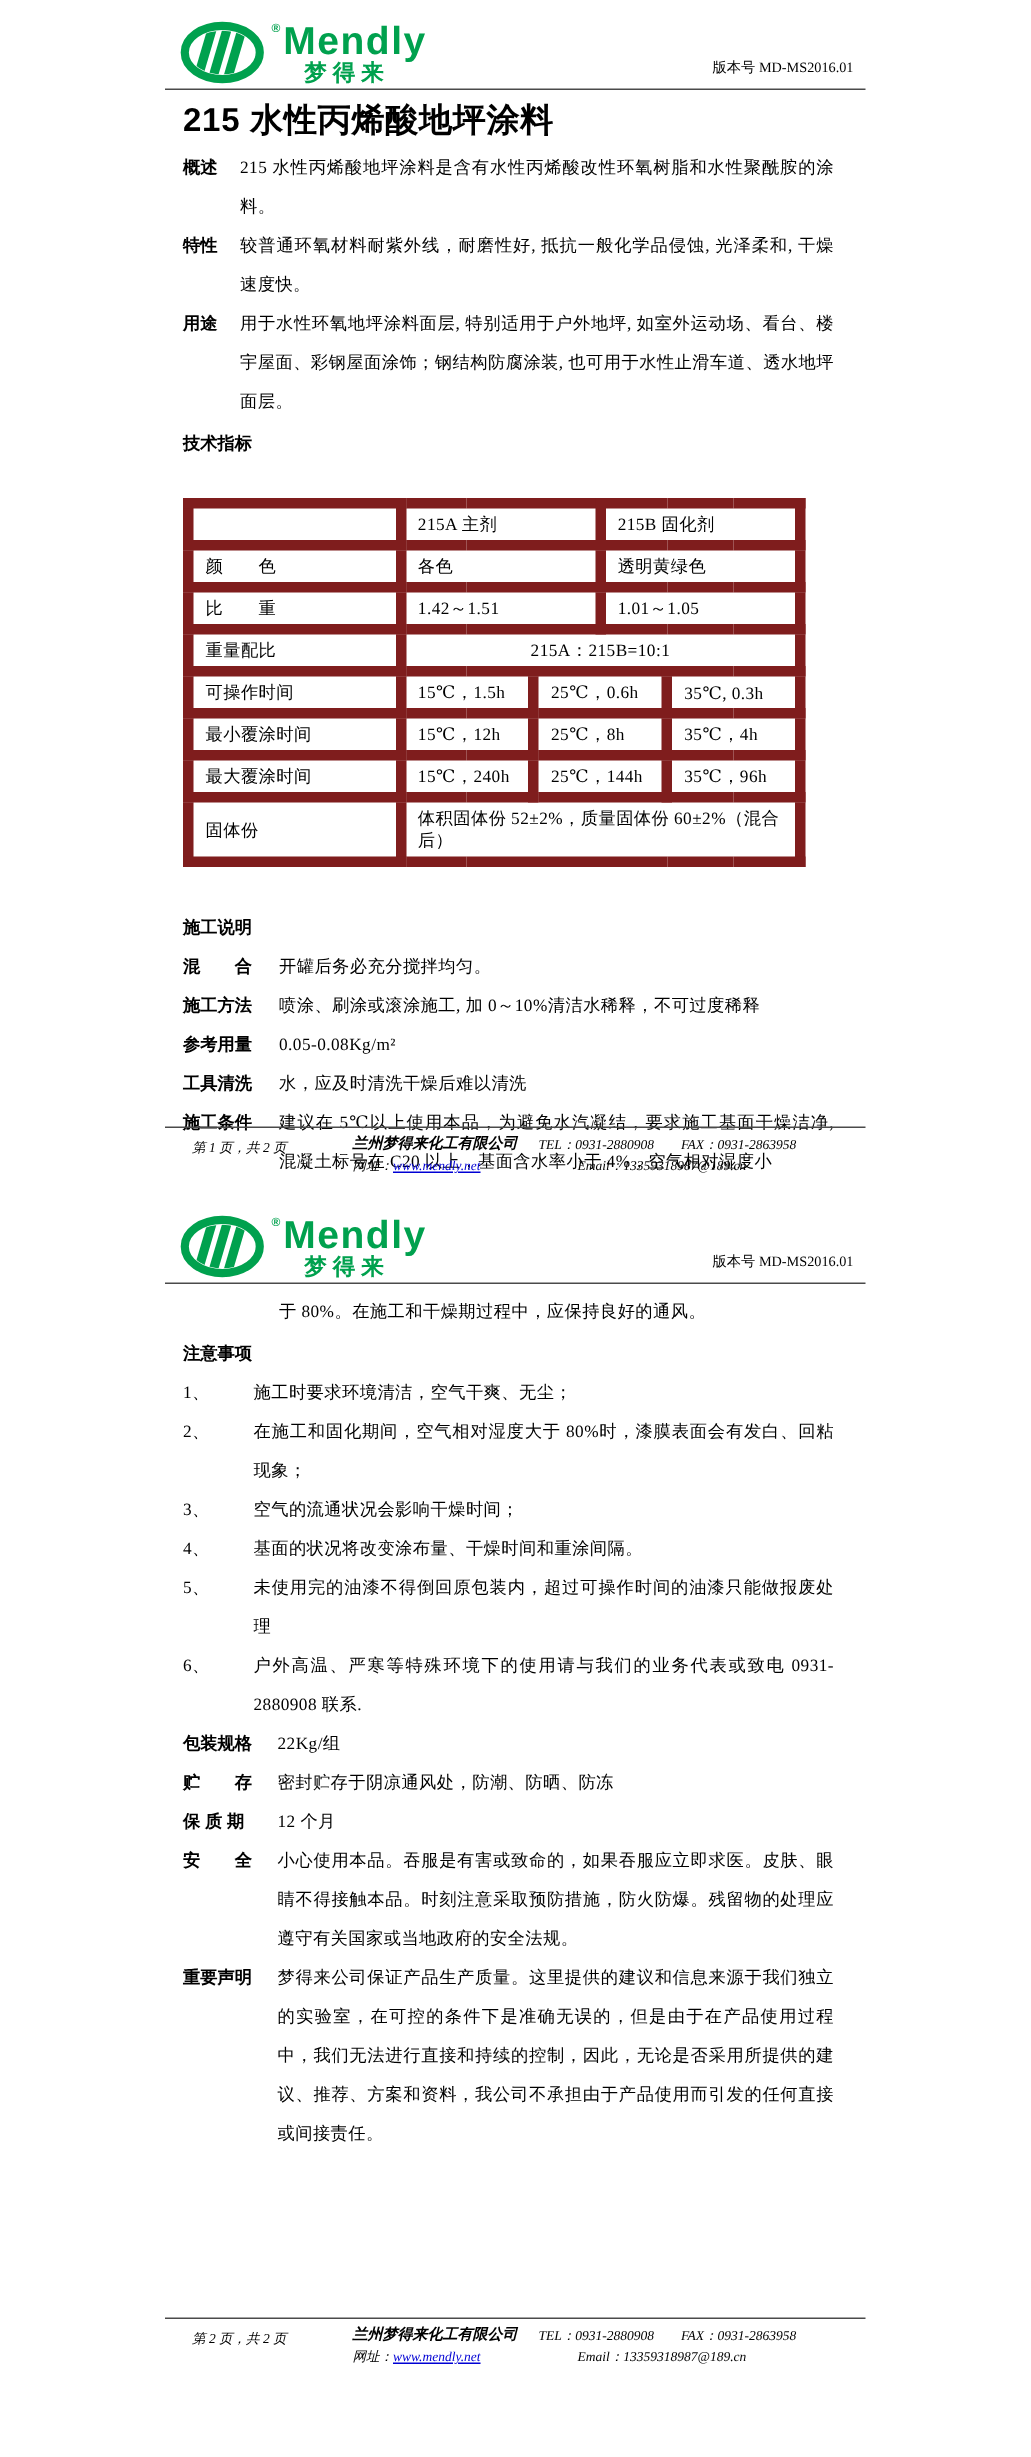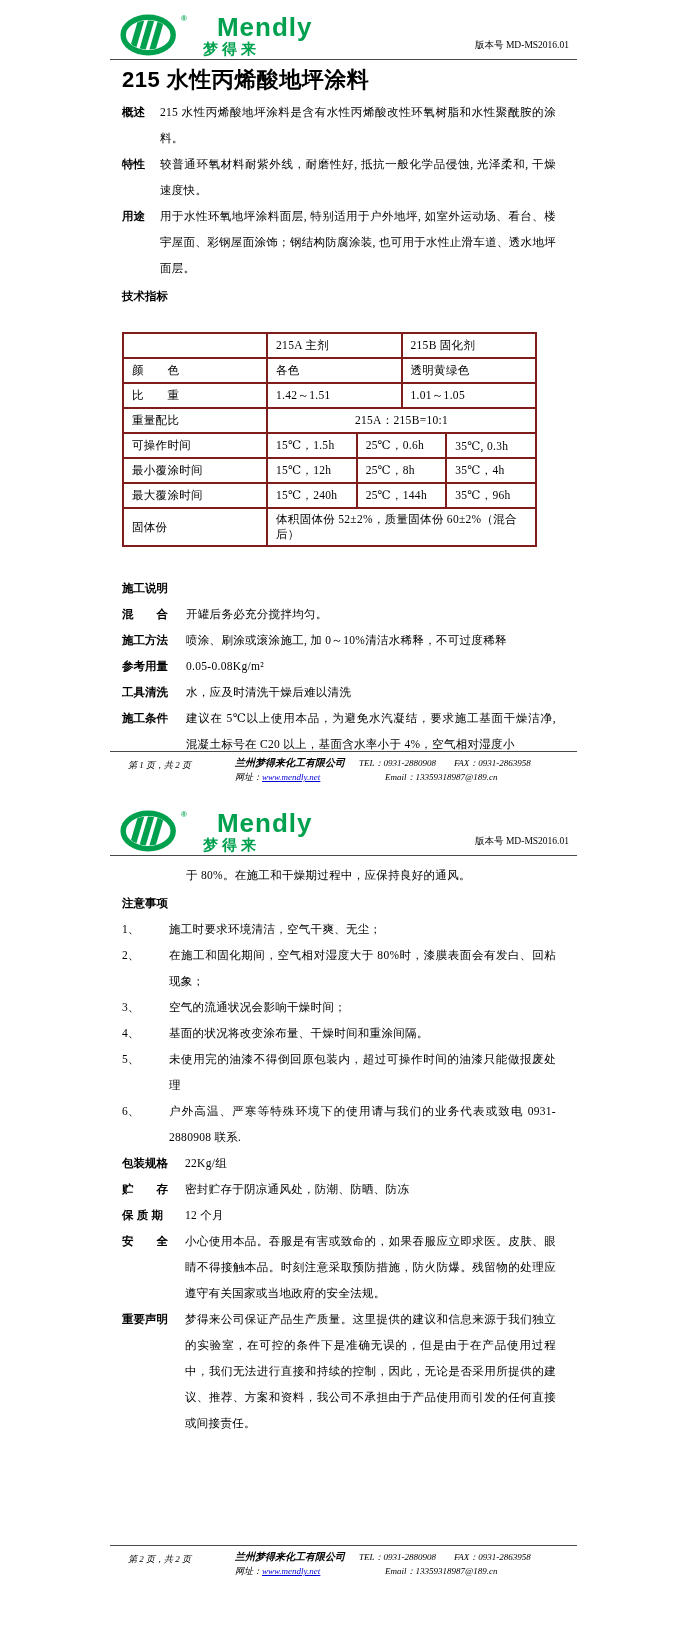--- a/index.html
+++ b/index.html
@@ -17,21 +17,21 @@
   .doc-header { padding: 14px 110px 0 120px; position: relative; }
   .logo { display: flex; align-items: flex-start; }
   .logo-mark { width: 60px; height: 42px; flex: 0 0 auto; }
   .logo-reg {
     font-family: "Liberation Sans", sans-serif;
     font-size: 8px; color: #00A14E; margin: 0 2px 0 1px; font-weight: bold;
   }
   .logo-textcol { display: flex; flex-direction: column; line-height: 1; }
   .logo-name {
     font-family: "Liberation Sans", "DejaVu Sans", sans-serif;
-    font-weight: bold; font-size: 26px; color: #00A14E; letter-spacing: 1px; margin-left: 28px;
+    font-weight: bold; font-size: 26px; color: #00A14E; letter-spacing: 1px;
   }
   .logo-cn {
     font-family: "Liberation Sans", "DejaVu Sans", sans-serif;
     font-weight: bold; font-size: 15px; color: #00A14E;
     margin-top: 1px; margin-left: 14px; letter-spacing: 4px;
   }
   .version {
     position: absolute; right: 118px; bottom: 4px;
     font-size: 9.5px; color: #000;
   }
@@ -48,21 +48,21 @@
   .def-row .val { flex: 1 1 auto; }
 
   .sec-head { font-size: 11.5px; line-height: 26px; margin-top: 2px; }
 
   
   table.spec {
     border-collapse: collapse; margin: 9px 0 0 0; width: 415px;
     font-size: 11.5px;
   }
   table.spec td {
-    border: 2px solid #7f1d1d; padding: 3px 8px; height: 25px;
+    border: 7px solid #7f1d1d; padding: 3px 8px; height: 25px;
     letter-spacing: 0.3px; vertical-align: middle;
   }
   td.center { text-align: center; }
 
   
   .cons-row { display: flex; }
   .cons-row .lab { flex: 0 0 64px; font-size: 11.5px; line-height: 26px; }
   .cons-row .val { flex: 1 1 auto; }
 
   

